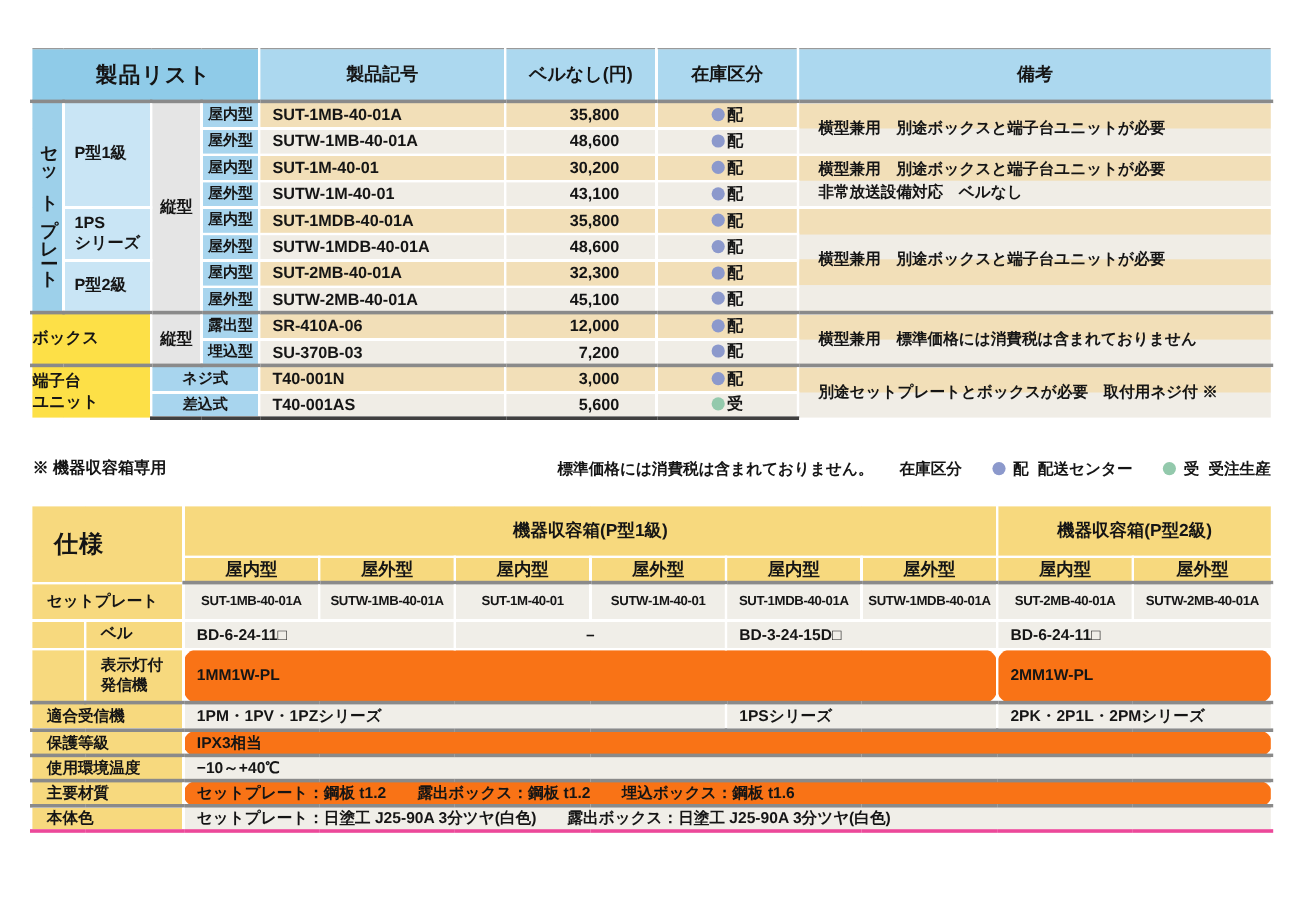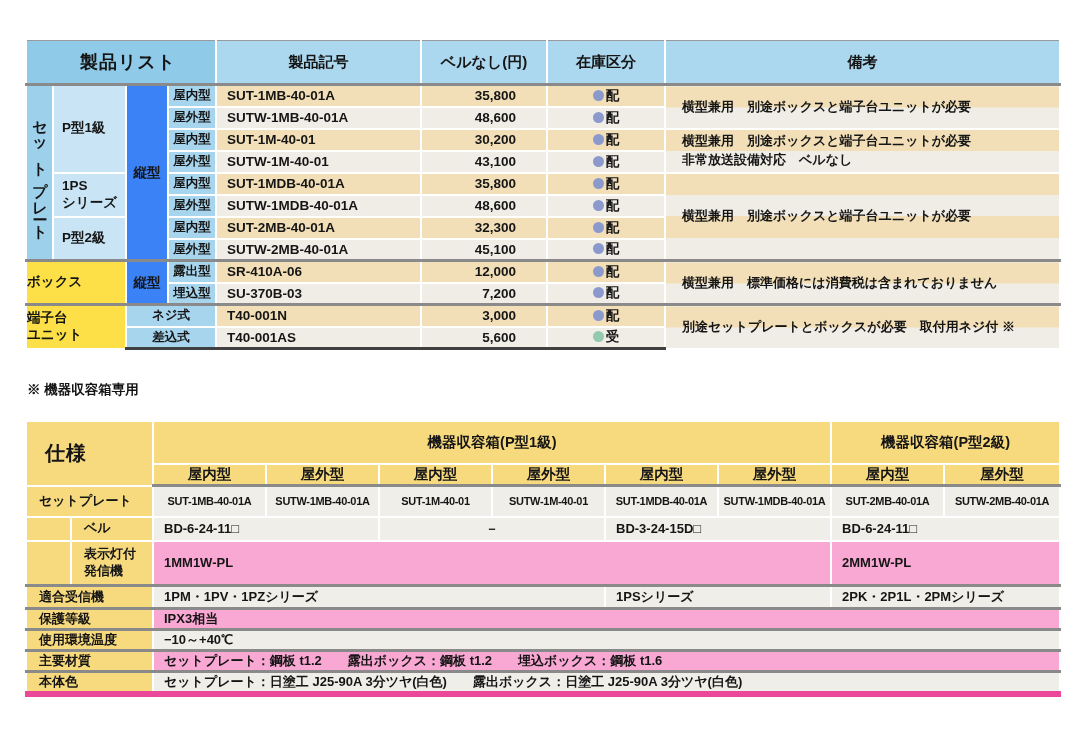--- a/index.html
+++ b/index.html
@@ -15,21 +15,21 @@
   #ptable { position:absolute; left:25px; top:40px; width:1034px; }
   #ptable thead td {
     background:#ACD8EF; text-align:center; font-size:15px; height:42px;
     border-top:1px solid #9a9a9a; border-bottom:3px solid #8a8a8a;
   }
   #ptable thead td.title { background:#8FCBE8; text-align:center; padding-left:14px; font-size:18px; letter-spacing:1px; }
   #ptable tbody tr { height:22px; }
   .c1 { background:#9DD0EA; text-align:center; vertical-align:middle; }
   .c1 .vt { writing-mode:vertical-rl; text-orientation:upright; font-size:15px; letter-spacing:3px; margin:0 auto; }
   .c2 { background:#C9E5F5; text-align:left; padding-left:8px; font-size:13.5px; white-space:normal; line-height:1.25; }
-  .c3 { background:#3b82f6; text-align:center; font-size:13.5px; }
+  .c3 { background:#e5e5e5; text-align:center; font-size:13.5px; }
   .c4 { background:#A8D5EE; text-align:center; font-size:12.5px; }
   .grp { background:#fde047; text-align:left; font-size:13.5px; line-height:1.25; }
   .code  { font-size:13.5px; padding-left:10px; }
   .price { font-size:13.5px; text-align:right; padding-right:30px; }
   .stock { text-align:center; font-size:13.5px; }
   .remarks { font-size:13px; padding-left:16px; vertical-align:middle; }
   .remarks div { line-height:1.45; }
   tr.beige td.data { background:#F2DFB8; }
   tr.lite  td.data { background:#F0EDE6; }
   .g2 { background:linear-gradient(to bottom,#F2DFB8 0 50%,#F0EDE6 50% 100%); }
@@ -48,26 +48,26 @@
   
   #stable { position:absolute; left:25px; top:420px; width:1034px; }
   #stable td.yh { background:#F7D97E; text-align:center; font-size:14.5px; }
   #stable td.spec-title { background:#F7D97E; text-align:left; padding-left:18px; font-size:20px; letter-spacing:1px; }
   tr.h1 { height:43px; }
   tr.h2 { height:19px; }
   tr.h2 td { font-size:13px; border-bottom:3px solid #8a8a8a; }
   .slabel { background:#F7D97E; font-size:13px; text-align:left; padding-left:12px; white-space:normal; line-height:1.3; }
   .indent { background:#F7D97E; }
   tr.sl td.sdata { background:#F0EEE8; }
-  tr.sb td.sdata { background:#f9a8d4; }
+  tr.sb td.sdata { background:#f97316;border-radius:12px; }
   .scode { font-size:11px; text-align:center; letter-spacing:-0.3px; }
   .sv { font-size:13px; padding-left:10px; }
   .svc { font-size:13px; text-align:center; }
   tr.gsep td { border-top:3px solid #8a8a8a; }
-  tr.slast td { border-bottom:6px solid #ec4899; }
+  tr.slast td { border-bottom:3px solid #ec4899; }
   tr.r-setplate { height:31px; }
   tr.r-bell { height:24px; }
   tr.r-trans { height:45px; }
   tr.r-recv { height:23px; }
   tr.r-prot { height:20px; }
   tr.r-temp { height:19px; }
   tr.r-mat  { height:20px; }
   tr.r-col  { height:21px; }
 </style>
 </head>
@@ -189,20 +189,26 @@
       <tr class="lite lastrow">
         <td class="c4" colspan="2">差込式</td>
         <td class="code data">T40-001AS</td>
         <td class="price data">5,600</td>
         <td class="stock data"><span class="dot green"></span><span>受</span></td>
       </tr>
     </tbody>
   </table>
 
   <div id="fn-left">※ 機器収容箱専用</div>
+  <div id="fn-right">
+    <span>標準価格には消費税は含まれておりません。</span>
+    <span class="gap">在庫区分</span>
+    <span class="gap"><span class="dot"></span><span>配</span> <span>配送センター</span></span>
+    <span class="gap"><span class="dot green"></span><span>受</span> <span>受注生産</span></span>
+  </div>
 
   <table id="stable">
     <colgroup>
       <col style="width:45px">
         <col style="width:82px">
       <col style="width:113px">
         <col style="width:113px">
         <col style="width:113px">
         <col style="width:113px">
       <col style="width:113px">

